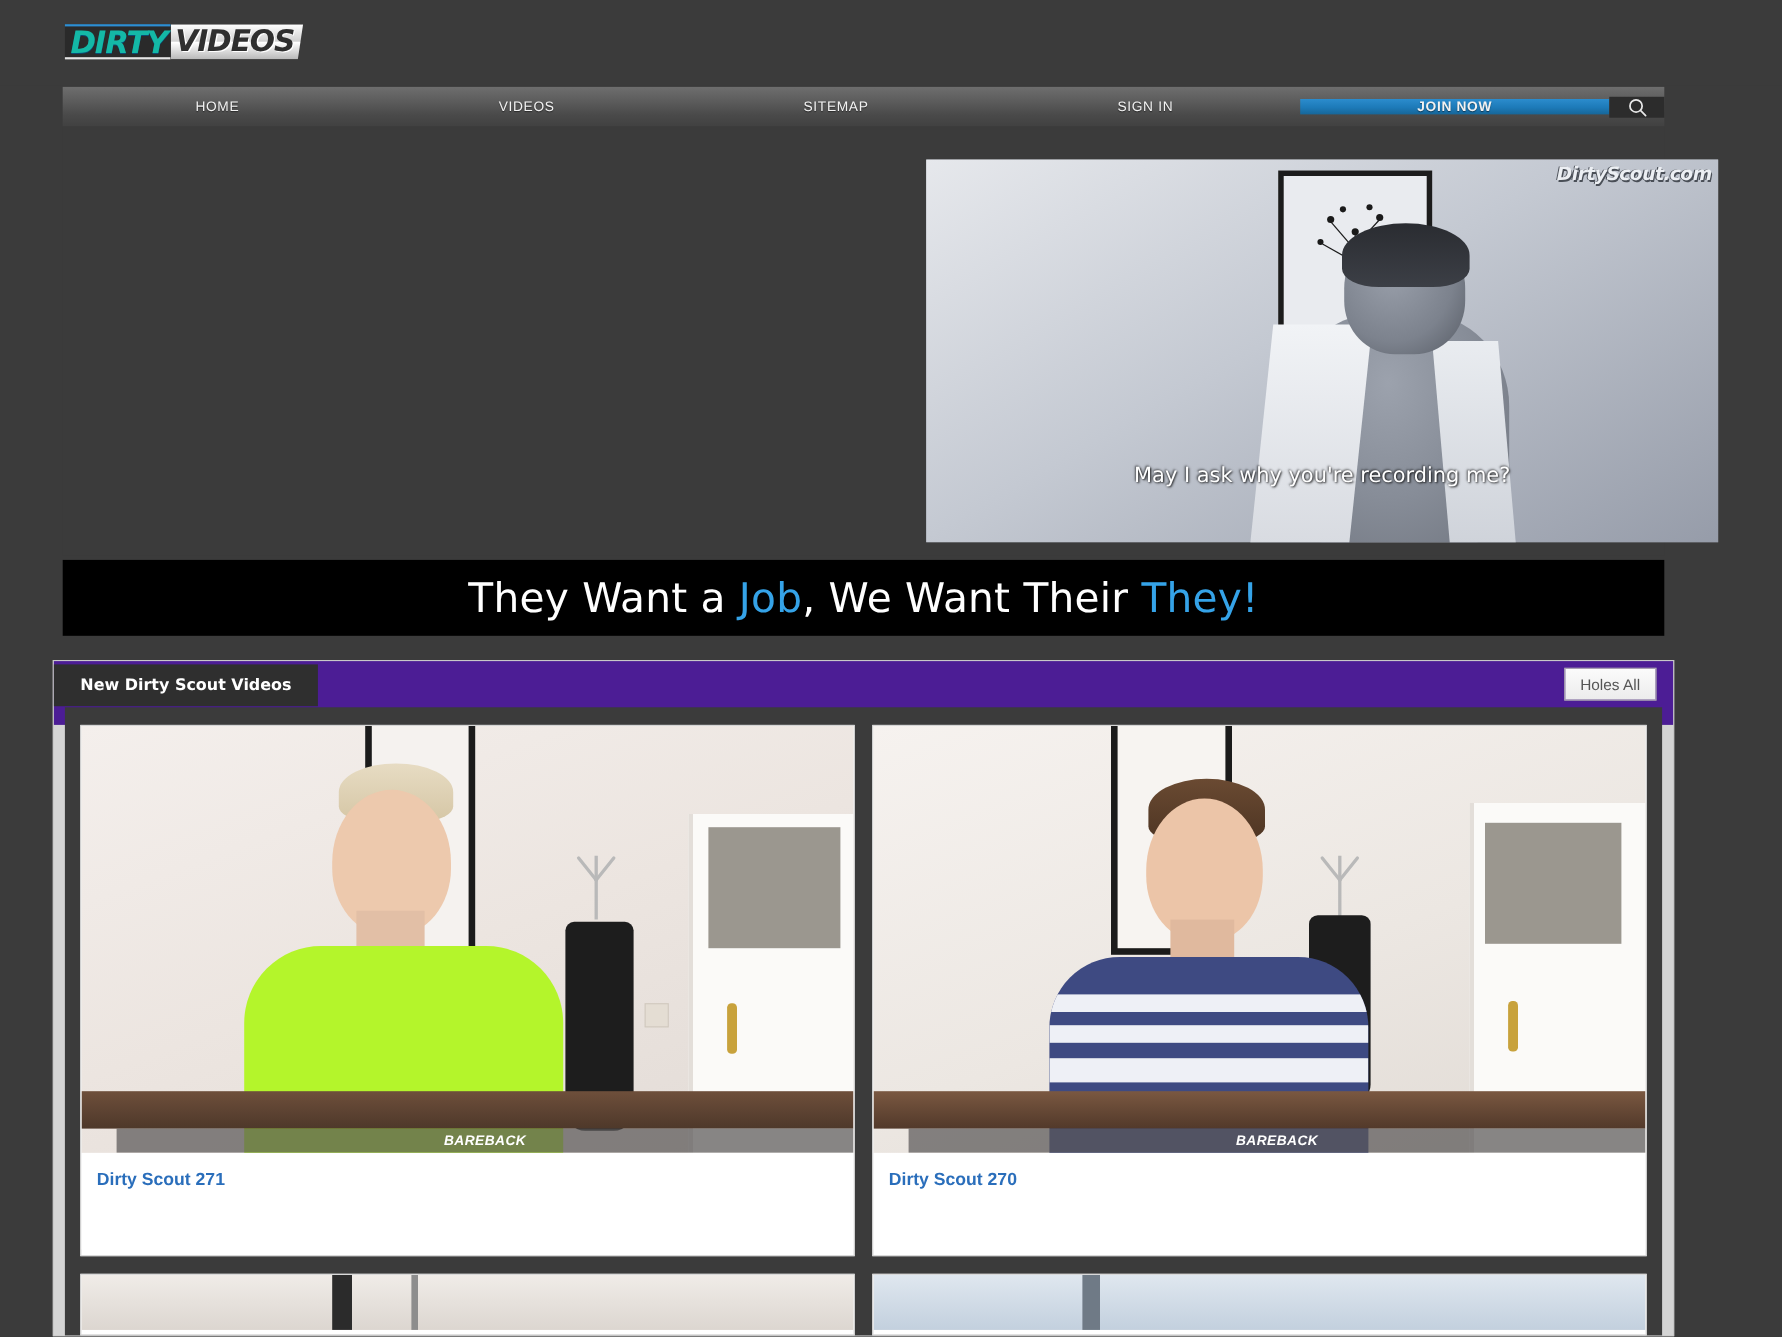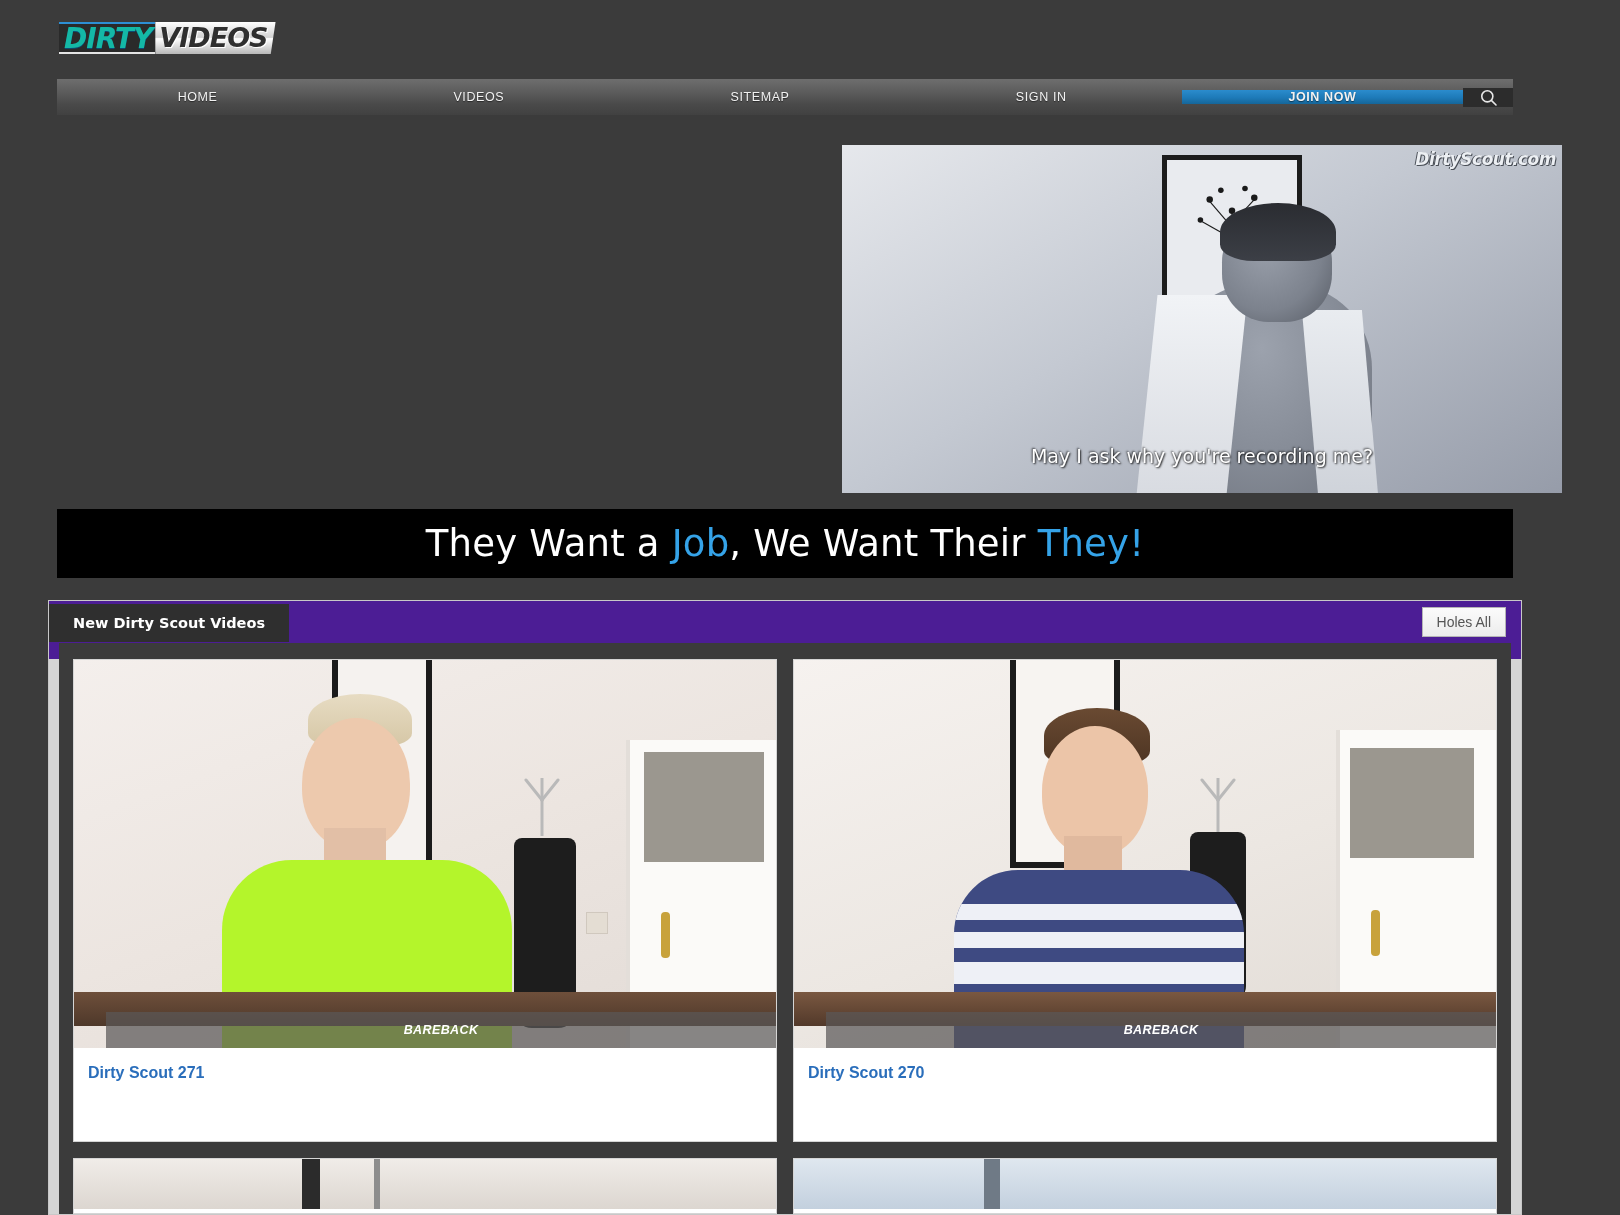--- a/index.html
+++ b/index.html
@@ -102,21 +102,21 @@
     transform: skewX(5deg);
   }
   .hv-watermark {
     position: absolute; right: 6px; top: 4px;
     font-family: "DejaVu Sans", sans-serif;
     font-size: 17px; font-weight: bold; font-style: italic;
     color: #eceff3; letter-spacing: -0.5px;
     text-shadow: 1px 1px 0 #4a4f57, -1px 0 0 #4a4f57;
   }
   .hv-subtitle {
-    position: absolute; left: 0; right: 0; bottom: 26px;
+    position: absolute; left: 0; right: 0; bottom: 50px;
     text-align: center; color: #ffffff;
     font-family: "DejaVu Sans", sans-serif;
     font-size: 19px;
     text-shadow: 1px 1px 2px rgba(0,0,0,.85), -1px -1px 2px rgba(0,0,0,.6);
   }
 
   
   .tagline {
     position: absolute; left: 57px; top: 509px;
     width: 1456px; height: 69px;
@@ -161,21 +161,21 @@
     margin: 0 10px 0 10px;
     padding: 16px 14px 0 14px;
     display: grid;
     grid-template-columns: 1fr 1fr;
     gap: 16px;
   }
   .card { background: #ffffff; border: 1px solid #d5d5d5; overflow: hidden; cursor: pointer; }
   .thumb { position: relative; width: 100%; height: 388px; overflow: hidden; background: #efeae6; }
   .thumb.short { height: 50px; }
   .tag-bar {
-    position: absolute; left: 0; right: 0; bottom: 0; height: 36px;
+    position: absolute; left: 0; right: 0; bottom: 0; height: 22px;
     background: rgba(90,88,88,.72);
     display: flex; align-items: center; justify-content: center;
     color: #ffffff; font-size: 12.5px; font-style: italic; font-weight: bold;
     letter-spacing: 0.4px;
     margin-left: 32px;
   }
   .card-body { padding: 16px 14px 20px 14px; background: #ffffff; }
   .card-title { color: #2a6ebb; font-size: 16px; font-weight: bold; margin-bottom: 34px; }
   .card-date { color: #2b2b2b; font-size: 13.5px; }
 

